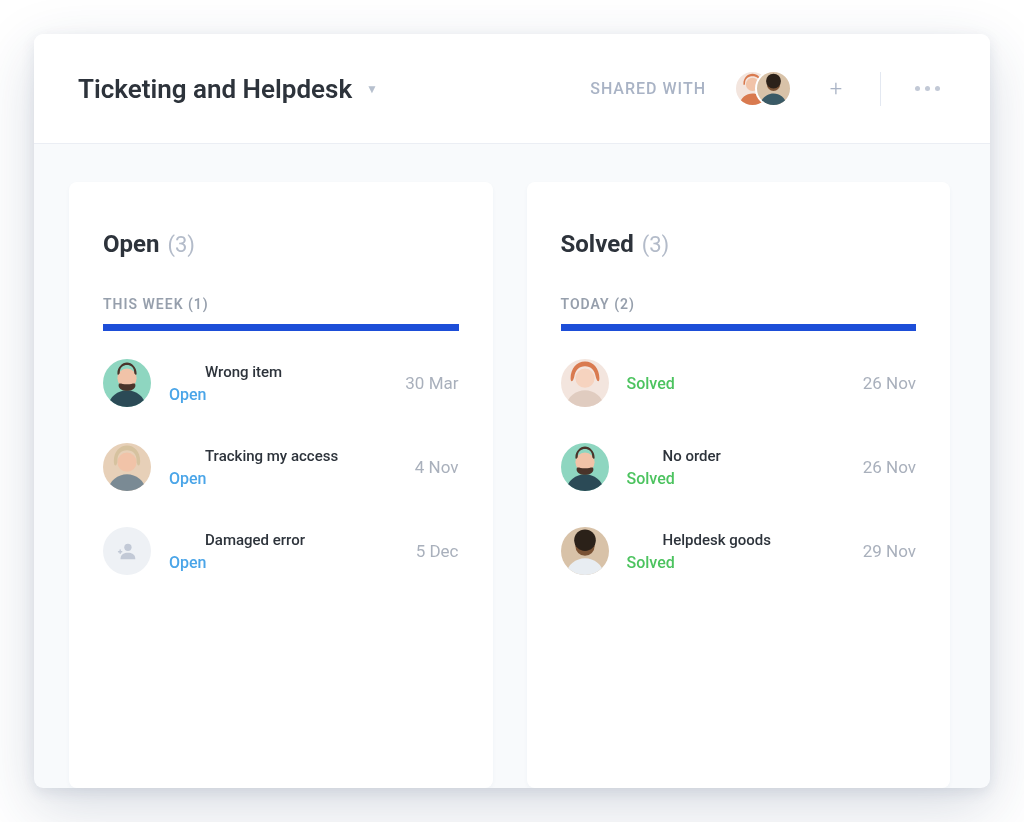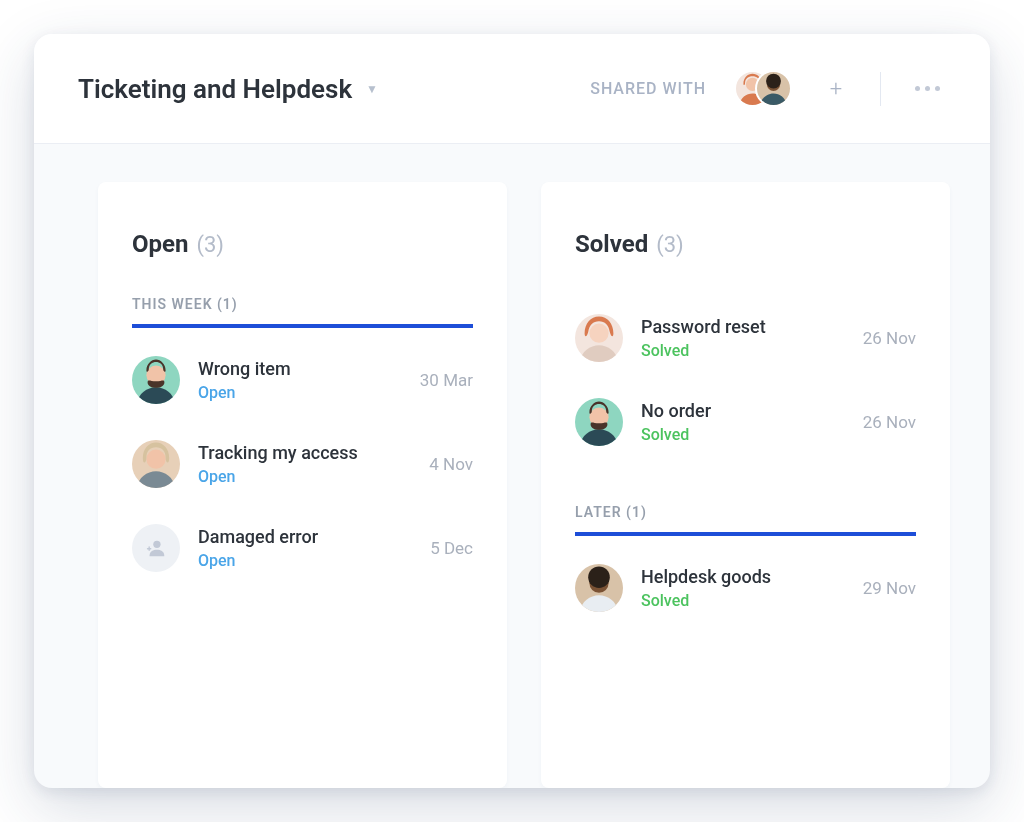--- a/index.html
+++ b/index.html
@@ -14,21 +14,21 @@
   .frame {
     width: 1024px;
     height: 822px;
     padding: 34px;
     background: #fff;
   }
   .app {
     width: 100%;
     height: 754px;
     background: #f8fafc;
-    border-radius: 18px;
+    border-radius: 9px;
     box-shadow: 0 20px 60px rgba(40,60,100,0.18), 0 4px 14px rgba(40,60,100,0.10);
     overflow: hidden;
   }
   
   .header {
     background: #fff;
     border-bottom: 1px solid #ebeef4;
     height: 110px;
     padding: 0 44px;
     display: flex;
@@ -86,21 +86,21 @@
   .more-btn {
     display: flex; gap: 5px; cursor: pointer; padding: 6px;
   }
   .more-btn span {
     width: 5px; height: 5px; border-radius: 50%; background: #c2c9d6;
   }
   
   .board {
     display: flex;
     gap: 34px;
-    padding: 38px 40px 0 64px;
+    padding: 38px 40px 0 35px;
     height: calc(100% - 110px);
   }
   .column {
     flex: 1;
     background: #fff;
     border-radius: 8px;
     padding: 48px 34px 24px 34px;
     box-shadow: 0 2px 4px rgba(60,80,120,0.04);
     overflow: hidden;
   }
@@ -110,21 +110,21 @@
   }
   .col-title {
     font-size: 24px; font-weight: 700; color: #2d333b;
   }
   .col-count {
     font-size: 22px; color: #b3bbc9; font-weight: 400;
   }
   .section-label {
     font-size: 14px; letter-spacing: 1px; font-weight: 600;
     color: #969fac; text-transform: uppercase;
-    border-bottom: 4px solid #1d4ed8;
+    border-bottom: 7px solid #1d4ed8;
     padding-bottom: 12px;
     margin-bottom: 10px;
     margin-top: 40px;
   }
   .section-label.first { margin-top: 0; }
   .ticket {
     display: flex; align-items: center;
     padding: 18px 0;
   }
   .t-avatar {
@@ -132,22 +132,23 @@
     background: #e7ebf0;
     margin-right: 18px;
     flex-shrink: 0;
     display: flex; align-items: center; justify-content: center;
     font-size: 21px;
     overflow: hidden;
     position: relative;
   }
   .t-body { flex: 1; }
   .t-title {
-    font-size: 18px; font-weight: 500; color: #2d333b;
+    font-size: 15px; font-weight: 500; color: #2d333b;
     margin-bottom: 4px;
+    margin-left: 36px;
   }
   .t-status { font-size: 16px; font-weight: 500; }
   .t-status.open { color: #4aa5e8; }
   .t-status.solved { color: #4cc35f; }
   .t-date {
     font-size: 17px; color: #a9b0bc;
     white-space: nowrap;
   }
   
   .face-1 { background: #8ed6c0; }
@@ -252,51 +253,50 @@
           <div class="t-date">5 Dec</div>
         </div>
       </div>
 
       <div class="column">
         <div class="col-head">
           <span class="col-title">Solved</span>
           <span class="col-count">(3)</span>
         </div>
 
+        <div class="section-label first">TODAY (2)</div>
         <div class="ticket">
           <div class="t-avatar face face-3">
             <svg class="person" viewBox="0 0 40 40">
                 <circle cx="20" cy="16" r="8" fill="#f6d3bf"></circle>
                 <path d="M4 42c0-10 8-16 16-16s16 6 16 16" fill="#e0ccc0"></path>
                 <path d="M8 16c0-8 5-14 12-14s12 6 12 14c0 4-2 3-3-1-1-6-4-9-9-9s-8 3-9 9c-1 4-3 5-3 1z" fill="#d97a4f"></path>
               </svg>
           </div>
           <div class="t-body">
-            <div class="t-title">Password reset</div>
             <div class="t-status solved">Solved</div>
           </div>
           <div class="t-date">26 Nov</div>
         </div>
         <div class="ticket">
           <div class="t-avatar face face-1">
             <svg class="person" viewBox="0 0 40 40">
                 <circle cx="20" cy="16" r="8" fill="#f1c3a8"></circle>
                 <path d="M4 42c0-10 8-16 16-16s16 6 16 16" fill="#2b4a56"></path>
                 <path d="M13 22c0 6 14 6 14 0 0-3-2-1-7-1s-7-2-7 1z" fill="#4a342a"></path>
                 <path d="M12 12c0-5 4-9 8-9s8 4 8 9c0 2-2 1-2-1 0-4-3-6-6-6s-6 2-6 6c0 2-2 3-2 1z" fill="#4a342a"></path>
               </svg>
           </div>
           <div class="t-body">
             <div class="t-title">No order</div>
             <div class="t-status solved">Solved</div>
           </div>
           <div class="t-date">26 Nov</div>
         </div>
 
-        <div class="section-label">LATER (1)</div>
         <div class="ticket">
           <div class="t-avatar face face-4">
             <svg class="person" viewBox="0 0 40 40">
                 <circle cx="20" cy="16" r="8" fill="#7a5234"></circle>
                 <path d="M4 42c0-10 8-16 16-16s16 6 16 16" fill="#e8edf2"></path>
                 <circle cx="20" cy="11" r="9" fill="#2b2119"></circle>
               </svg>
           </div>
           <div class="t-body">
             <div class="t-title">Helpdesk goods</div>

